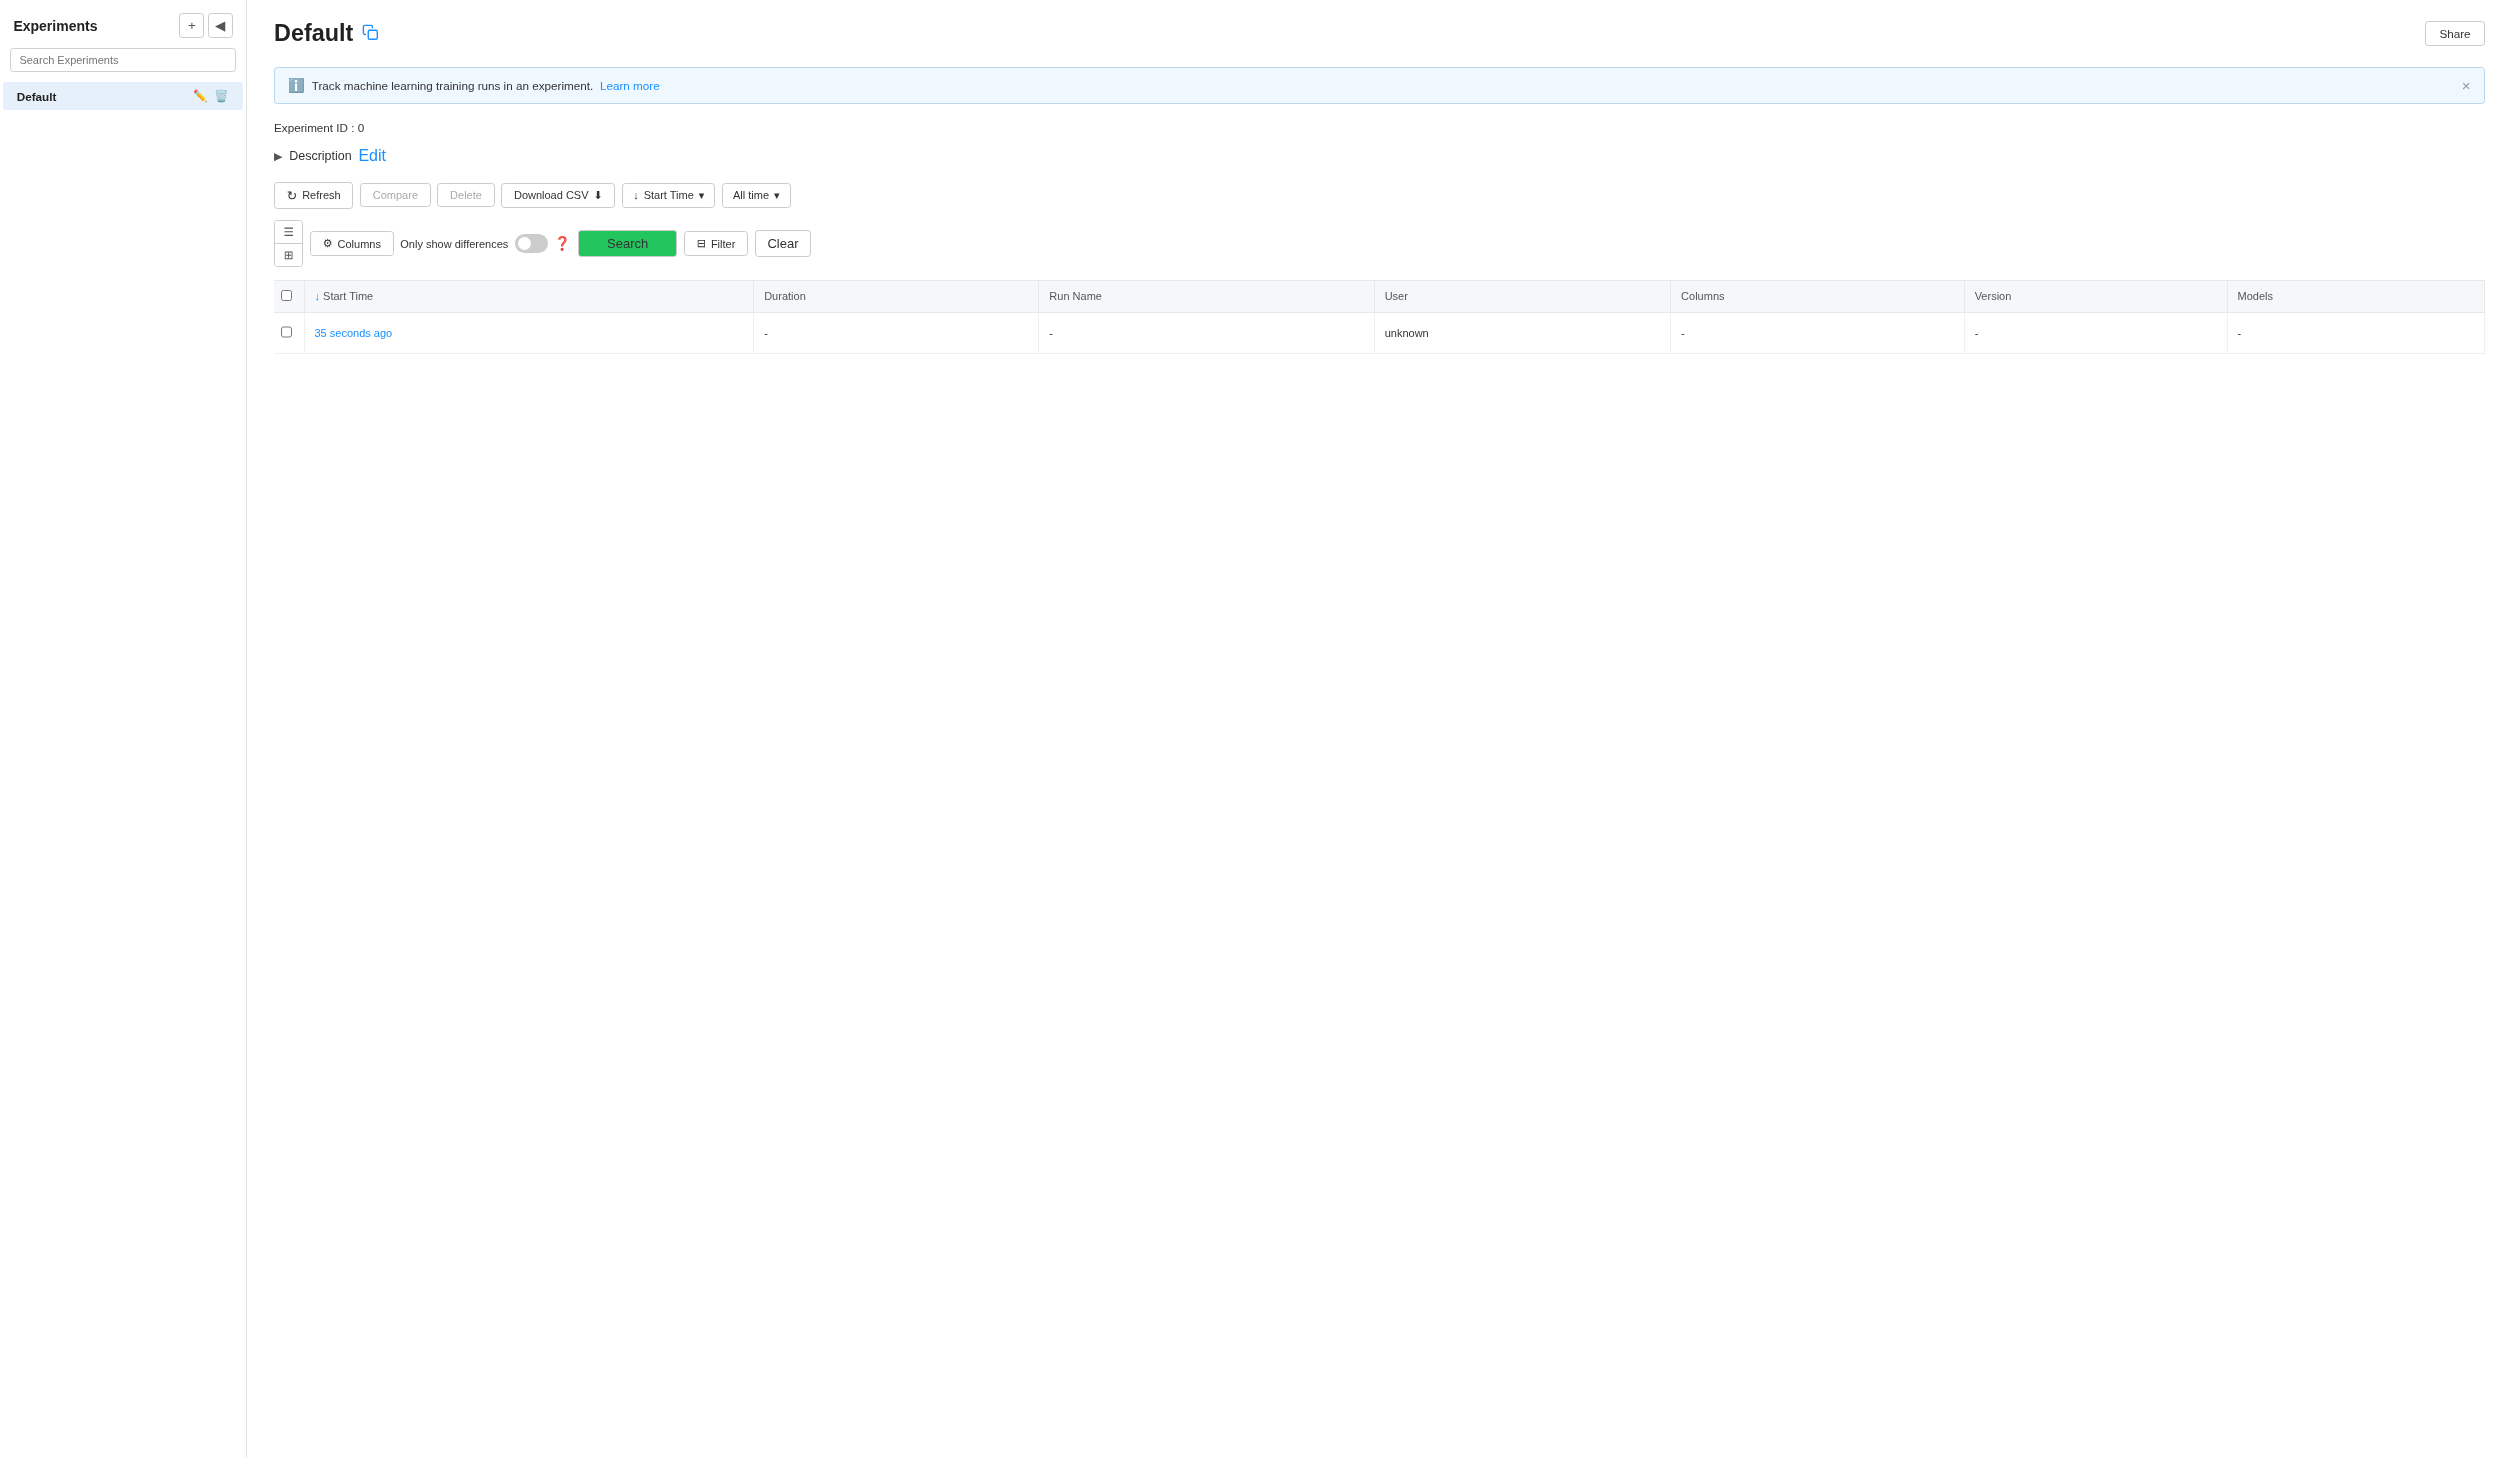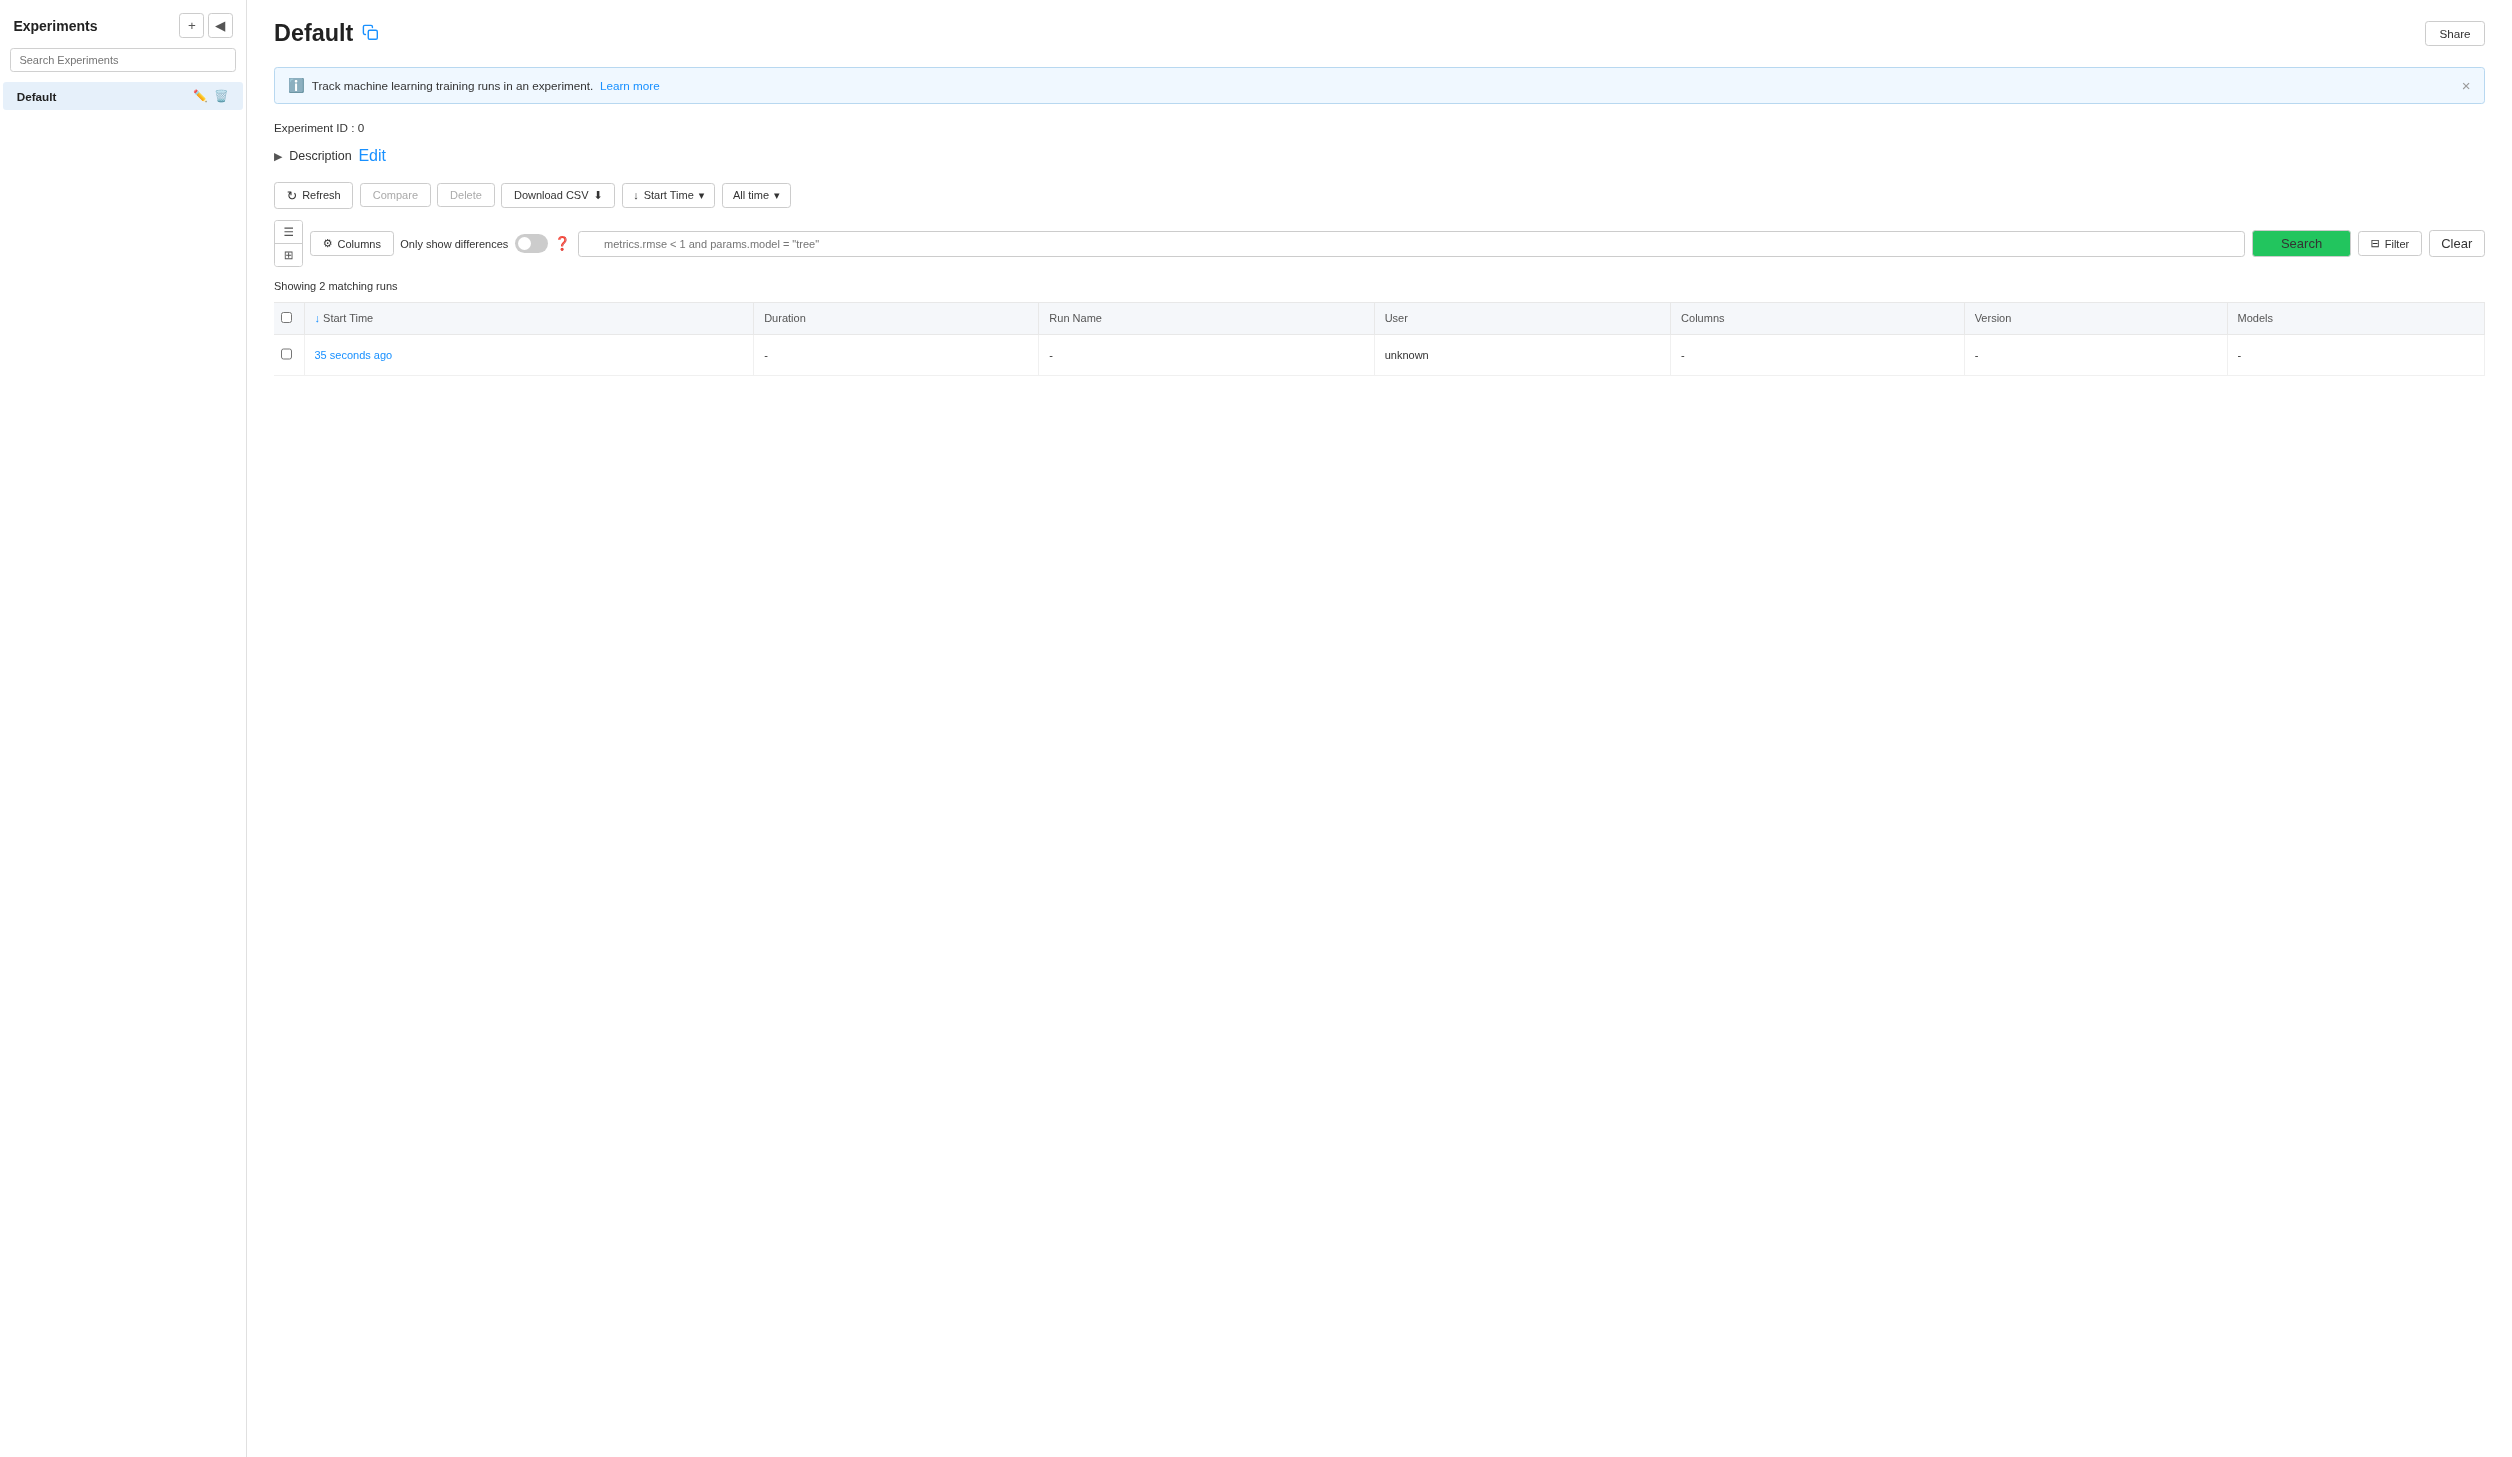--- a/index.html
+++ b/index.html
@@ -505,34 +505,29 @@
 
     <span class="only-diff-label">Only show differences</span>
 
     <label class="toggle-switch">
 
       <span class="toggle-slider"></span>
     </label>
 
     <span class="help-icon">❓</span>
 
-    <div class="search-input-wrap">
-      <span class="search-ico">🔍</span>
-      <input type="text" id="search-filter-input" style="width: 100%; padding-left: 25px;" placeholder="metrics.rmse &lt; 1 and params.model = &quot;tree&quot;">
-    </div>
 
     <button class="search-btn">Search</button>
     <button class="filter-btn">
       <span style="font-size:11px;">⊟</span>
       <span>Filter</span>
     </button>
     <button class="clear-btn">Clear</button>
   </div>
 
-  <div id="results-info">Showing 2 matching runs</div>
 
   <table id="runs-table">
     <thead>
       <tr>
         <th>
           <input type="checkbox" style="width: 11.7px; height: 11.7px;">
         </th>
         <th>
           <span class="sort-icon">↓</span>
           <span> Start Time</span>

